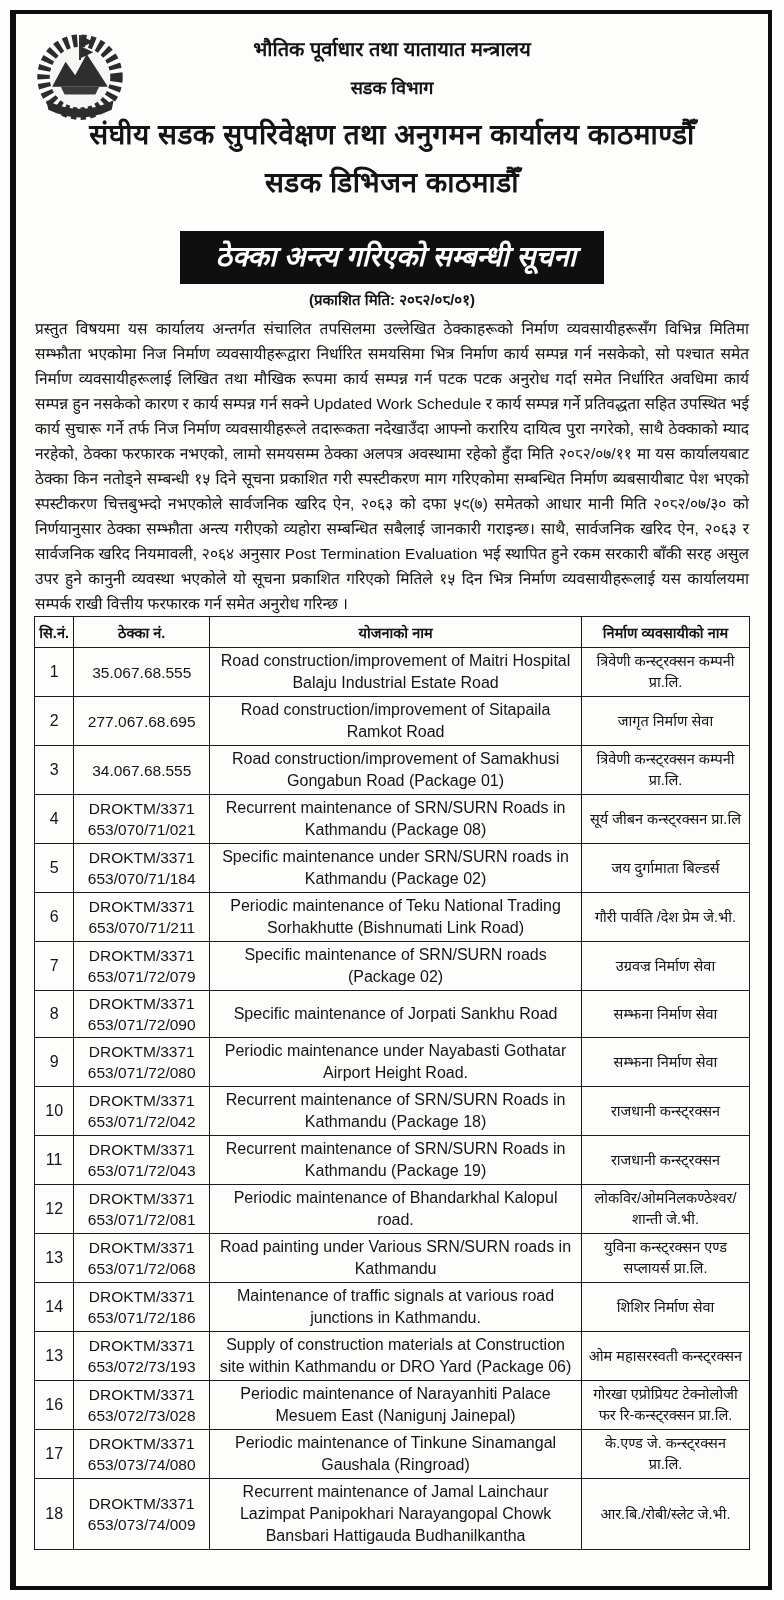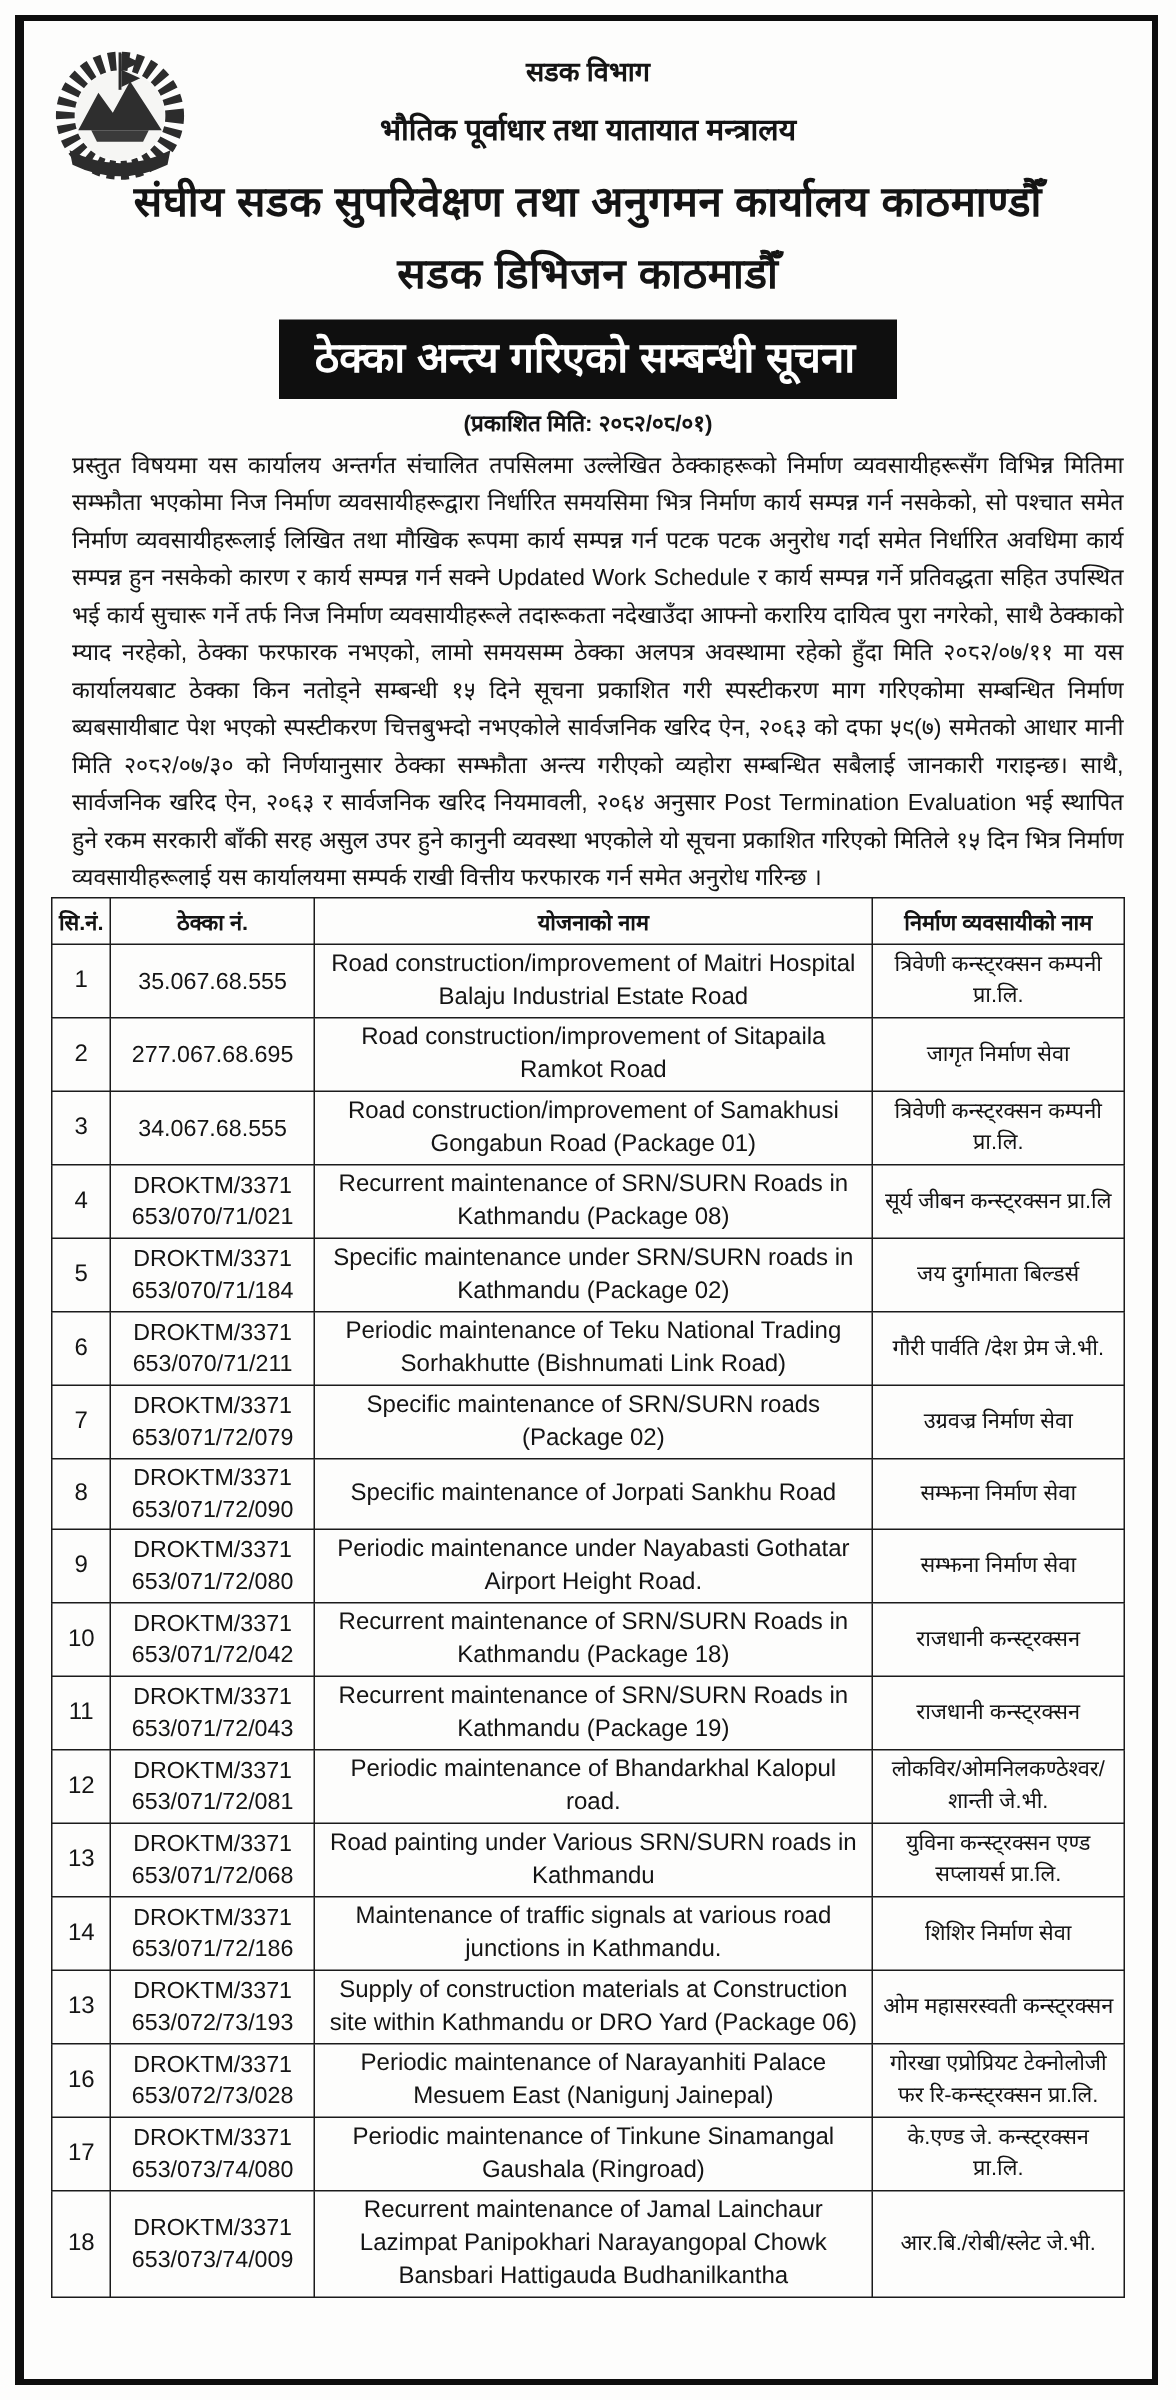--- a/index.html
+++ b/index.html
@@ -34,39 +34,40 @@
   }
   .hline { text-align: center; font-weight: bold; }
   .h-gov      { font-size: 21px; margin-top: 8px; }
   .h-ministry { font-size: 20px; margin-top: 13px; }
   .h-dept     { font-size: 18px; margin-top: 13px; }
   .h-office   { font-size: 28px; margin-top: 15px; letter-spacing: 0.5px; }
   .h-division { font-size: 28px; margin-top: 10px; letter-spacing: 0.5px; }
   .banner {
     display: block;
     width: fit-content;
-    margin: 13px auto 0 auto;
+    margin: 31px auto 0 auto;
     background: #0f0f0f;
     color: #ffffff;
     font-size: 28px;
     font-weight: bold;
-    padding: 5px 28px 10px 24px;
+    padding: 5px 28px 10px 36px;
+    font-style: italic;
   }
   .pubdate {
     text-align: center;
     font-size: 15px;
     font-weight: bold;
     margin-top: 5px;
   }
   
   .notice-body {
     font-size: 15.5px;
     line-height: 25px;
     text-align: justify;
-    margin: 7px 1px 0 14px;
+    margin: 7px 1px 0 1px;
   }
   .caption {
     text-align: center;
     font-weight: bold;
     font-size: 15px;
     margin: 3px 0 5px 0;
   }
   
   table.contracts {
     width: 100%;
@@ -107,22 +108,22 @@
         <circle cx="50" cy="56" r="31" fill="#f6f6f4"></circle>
         <path d="M21 66 L35 40 L45 54 L57 32 L70 52 L79 66 Z" fill="#2e2e2e"></path>
         <path d="M30 66 L70 66 L66 74 L34 74 Z" fill="#3a3a3a"></path>
         <path d="M15 80 Q50 98 85 80 L83 90 Q50 106 17 90 Z" fill="#2c2c2c"></path>
         <path d="M49 12 L51 12 L51 38 L49 38 Z" fill="#2c2c2c"></path>
         <path d="M51 13 L64 19 L51 25 Z" fill="#2c2c2c"></path>
         <path d="M51 24 L64 30 L51 36 Z" fill="#2c2c2c"></path>
       </svg>
     </div>
 
+    <div class="hline h-ministry">भौतिक पूर्वाधार तथा यातायात मन्त्रालय</div>
     <div class="hline h-dept">सडक विभाग</div>
-    <div class="hline h-ministry">भौतिक पूर्वाधार तथा यातायात मन्त्रालय</div>
     <div class="hline h-office">संघीय सडक सुपरिवेक्षण तथा अनुगमन कार्यालय काठमाण्डौँ</div>
     <div class="hline h-division">सडक डिभिजन काठमाडौँ</div>
     <div class="banner">ठेक्का अन्त्य गरिएको सम्बन्धी सूचना</div>
     <div class="pubdate">(प्रकाशित मिति: २०८२/०८/०१)</div>
 
     <p class="notice-body">प्रस्तुत विषयमा यस कार्यालय अन्तर्गत संचालित तपसिलमा उल्लेखित ठेक्काहरूको निर्माण व्यवसायीहरूसँग विभिन्न मितिमा सम्झौता भएकोमा निज निर्माण व्यवसायीहरूद्वारा निर्धारित समयसिमा भित्र निर्माण कार्य सम्पन्न गर्न नसकेको, सो पश्चात समेत निर्माण व्यवसायीहरूलाई लिखित तथा मौखिक रूपमा कार्य सम्पन्न गर्न पटक पटक अनुरोध गर्दा समेत निर्धारित अवधिमा कार्य सम्पन्न हुन नसकेको कारण र कार्य सम्पन्न गर्न सक्ने Updated Work Schedule र कार्य सम्पन्न गर्ने प्रतिवद्धता सहित उपस्थित भई कार्य सुचारू गर्ने तर्फ निज निर्माण व्यवसायीहरूले तदारूकता नदेखाउँदा आफ्नो करारिय दायित्व पुरा नगरेको, साथै ठेक्काको म्याद नरहेको, ठेक्का फरफारक नभएको, लामो समयसम्म ठेक्का अलपत्र अवस्थामा रहेको हुँदा मिति २०८२/०७/११ मा यस कार्यालयबाट ठेक्का किन नतोड्ने सम्बन्धी १५ दिने सूचना प्रकाशित गरी स्पस्टीकरण माग गरिएकोमा सम्बन्धित निर्माण ब्यबसायीबाट पेश भएको स्पस्टीकरण चित्तबुझ्दो नभएकोले सार्वजनिक खरिद ऐन, २०६३ को दफा ५९(७) समेतको आधार मानी मिति २०८२/०७/३० को निर्णयानुसार ठेक्का सम्झौता अन्त्य गरीएको व्यहोरा सम्बन्धित सबैलाई जानकारी गराइन्छ। साथै, सार्वजनिक खरिद ऐन, २०६३ र सार्वजनिक खरिद नियमावली, २०६४ अनुसार Post Termination Evaluation भई स्थापित हुने रकम सरकारी बाँकी सरह असुल उपर हुने कानुनी व्यवस्था भएकोले यो सूचना प्रकाशित गरिएको मितिले १५ दिन भित्र निर्माण व्यवसायीहरूलाई यस कार्यालयमा सम्पर्क राखी वित्तीय फरफारक गर्न समेत अनुरोध गरिन्छ ।</p>
 
 
     <table class="contracts">
       <colgroup>

